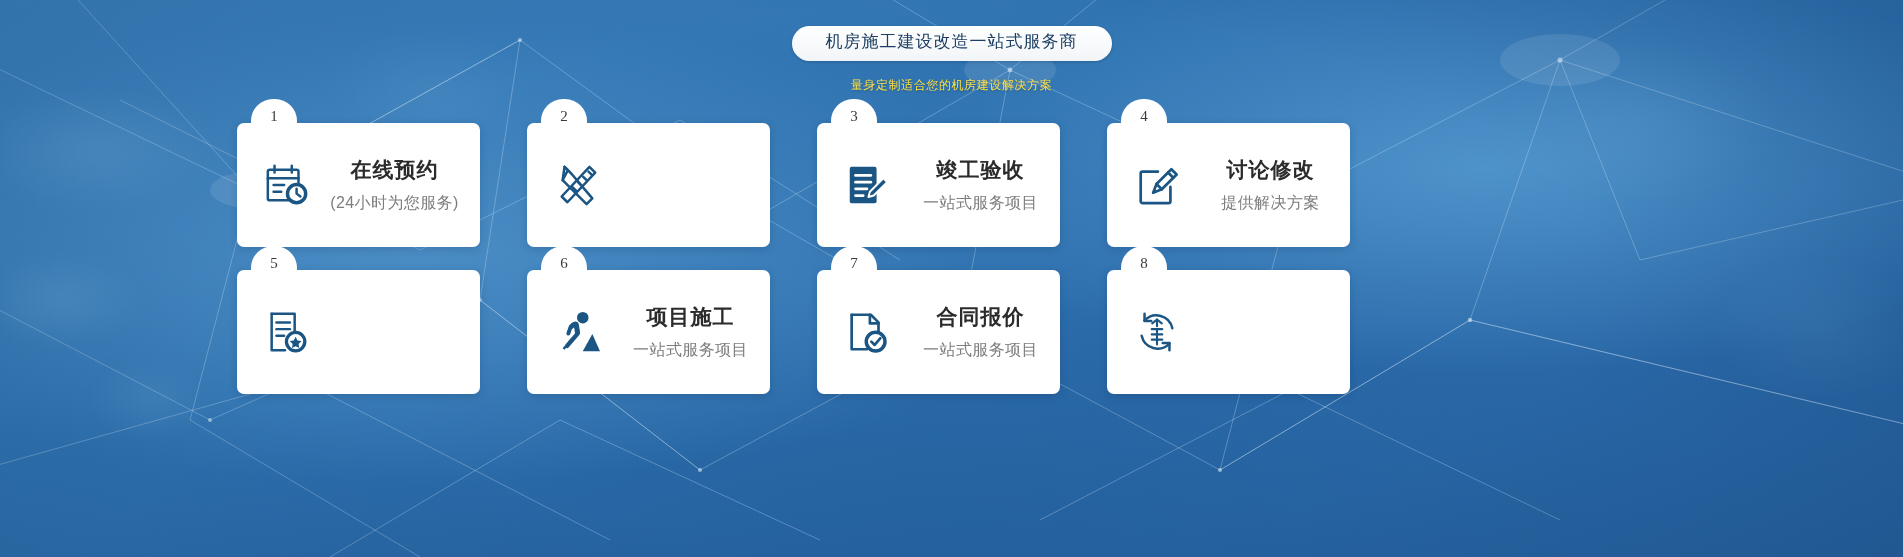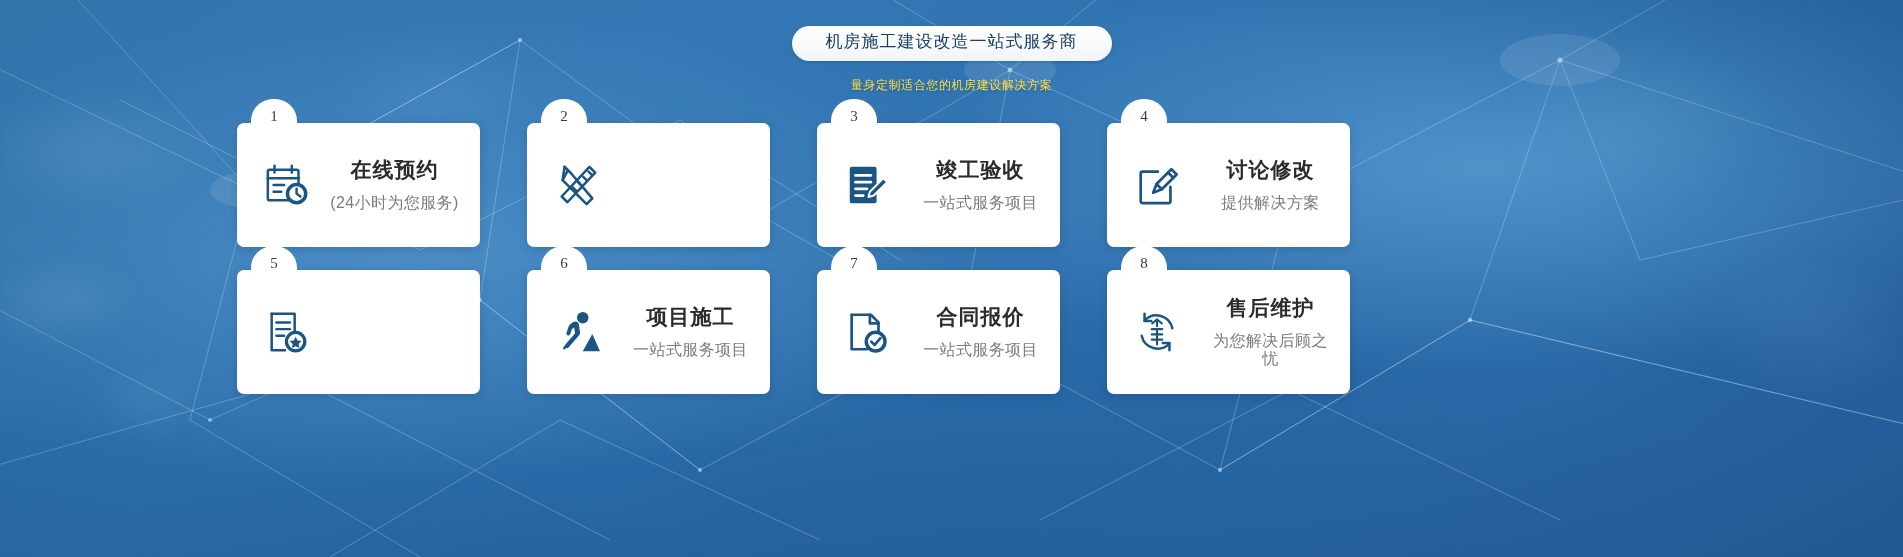--- a/index.html
+++ b/index.html
@@ -379,23 +379,19 @@
               <g stroke-width="2.2">
                 <path d="M19 15 L24 11 L29 15"></path>
                 <path d="M24 11 V18"></path>
                 <path d="M18.5 21 H29.5"></path>
                 <path d="M18.5 26.5 H29.5"></path>
                 <path d="M18.5 32 H29.5"></path>
                 <path d="M24 21 V37"></path>
               </g>
             </svg>
           </div>
-          <div class="card-text">
-            <div class="card-title">售后维护</div>
-            <div class="card-sub">为您解决后顾之忧</div>
-          </div>
         </div>
       </div>
 
     </div>
 
   </div>
 </div>
 
 </body></html>

